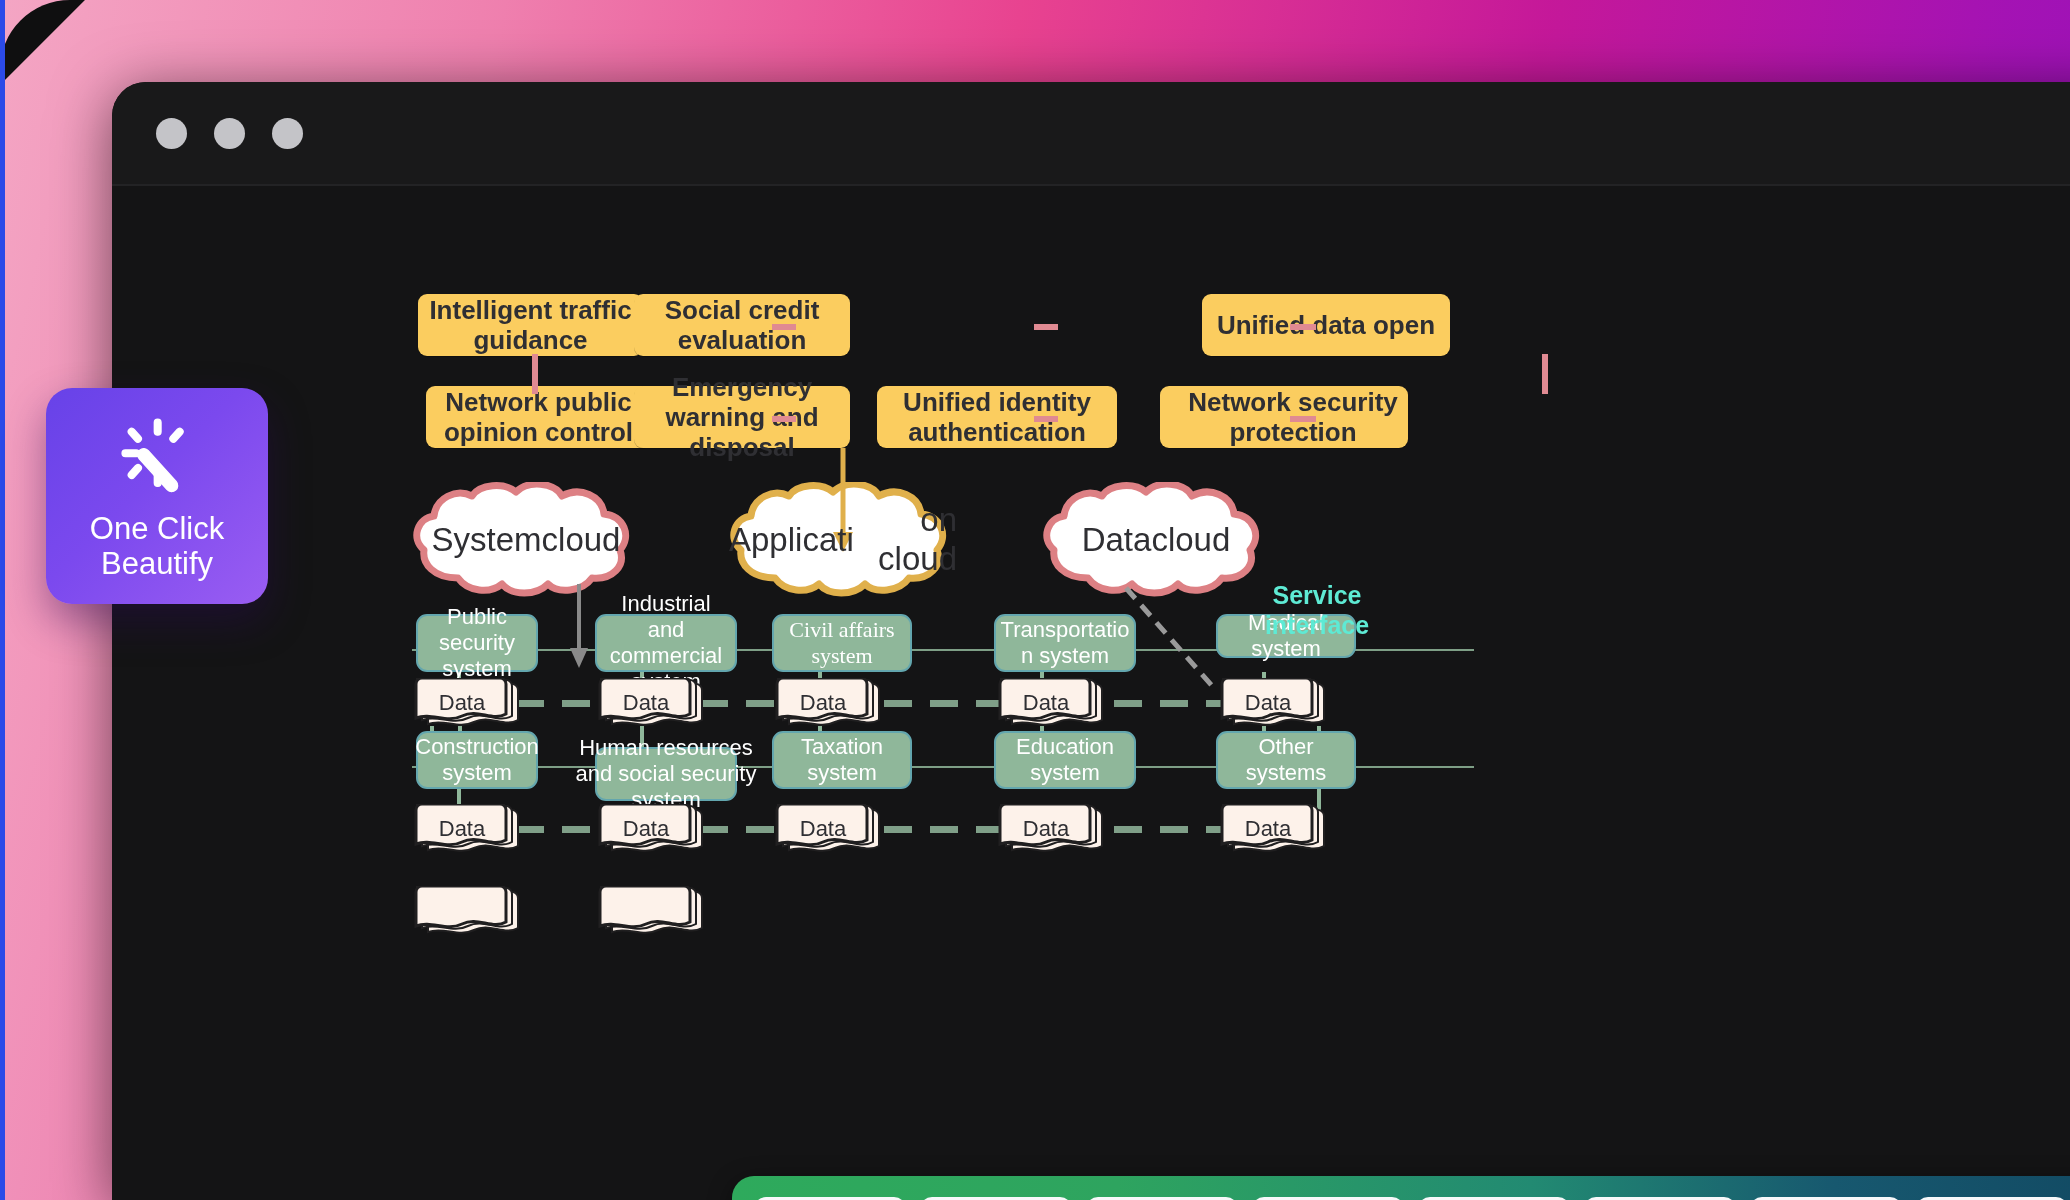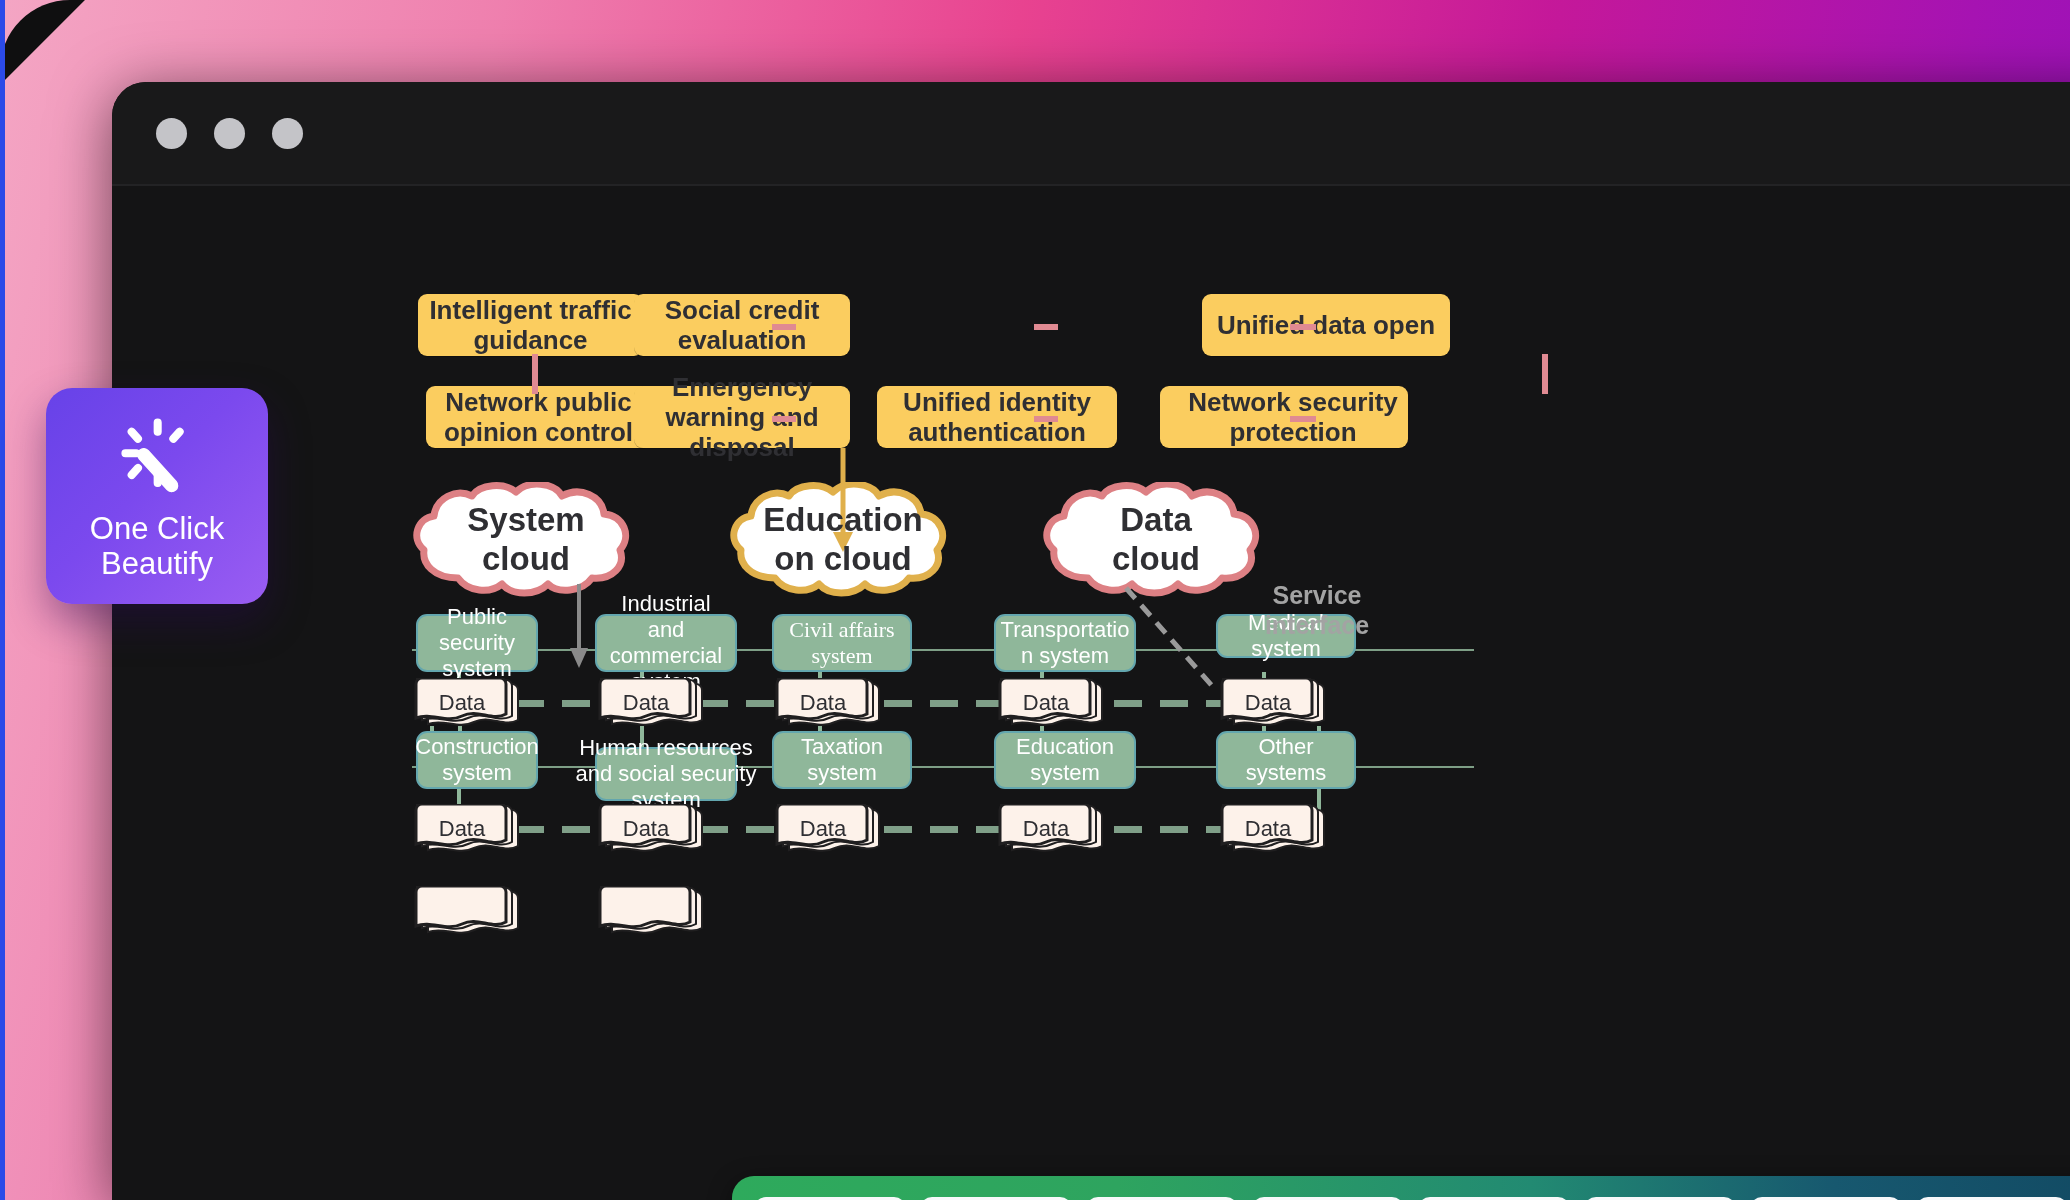--- a/index.html
+++ b/index.html
@@ -45,23 +45,23 @@
     background:#fbcd5f;color:#2f2f33;border-radius:9px;
     font-weight:bold;font-size:26px;line-height:1.16;
     box-shadow:0 1px 0 rgba(0,0,0,.25);
     padding:4px 8px;
   }
   .pinkline{position:absolute;background:#e08a92;z-index:1;}
 
   .cloud{position:absolute;}
   .cloud .label{
     position:absolute;left:0;top:0;width:100%;height:100%;
-    display:flex;flex-direction:column;align-items:center;justify-content:center;
-    font-weight:bold;font-size:33px;color:#2f2f33;line-height:1.18;z-index:3;
-    text-align:left;
+    display:flex;align-items:center;justify-content:center;
+    font-weight:normal;font-size:33px;color:#2f2f33;line-height:1.18;z-index:3;
+    text-align:right;
   }
   .cloud svg{position:absolute;left:0;top:0;}
 
   .gbox{
     background:#8fb79a;border:2px solid #63a6ae;border-radius:11px;
     color:#ffffff;font-size:22px;line-height:1.18;z-index:4;
     text-align:center;padding:2px 4px;
   }
   .gbox .overflow{position:absolute;left:50%;transform:translateX(-50%);width:210px;}
 
@@ -69,21 +69,21 @@
   .gvert{position:absolute;background:#8fb79a;width:4px;z-index:2;}
   .dashline{position:absolute;height:7px;z-index:1;
     background:repeating-linear-gradient(to right,#7f9f88 0 28px,transparent 28px 46px);}
 
   
   .data{position:absolute;z-index:5;width:112px;height:56px;}
   .data .lbl{position:absolute;left:0;top:0;width:92px;height:46px;
     display:flex;align-items:center;justify-content:center;
     font-size:22px;color:#2f2f33;z-index:4;}
 
-  .svcLabel{position:absolute;color:#a3a3a3;font-weight:bold;font-size:25px;
+  .svcLabel{position:absolute;color:#5eead4;font-weight:bold;font-size:25px;
     line-height:1.2;text-align:center;z-index:6;}
   .dashdiag{position:absolute;z-index:2;}
   #tbar{
     position:absolute;left:620px;top:990px;width:1378px;height:160px;border-radius:22px;
     background:linear-gradient(90deg,#2eaa5c 0%, #2ea45f 28%, #228a72 58%, #17586f 80%, #124a63 100%);
     z-index:9;box-shadow:0 6px 24px rgba(0,0,0,.45);
     display:flex;align-items:center;padding:0 22px;gap:14px;
   }
   .thumb{
     width:152px;height:118px;border-radius:12px;background:#f7f8fa;
@@ -168,21 +168,21 @@
       </div>
     </div>
 
     <div class="cloud" style="left:617px;top:296px;width:228px;height:116px;">
       <svg width="228" height="116" viewBox="0 0 228 116">
         <path d="M46 96 C22 96 10 82 12 68 C-2 56 6 36 22 34 C24 16 44 6 60 14 C68 2 92 0 104 10
                  C116 -2 142 0 150 14 C168 4 190 14 192 32 C212 34 220 54 208 68 C214 84 200 98 180 96
                  C170 110 146 112 136 102 C124 114 100 114 90 102 C78 112 56 110 46 96 Z" fill="#ffffff" stroke="#e0b04b" stroke-width="7" stroke-linejoin="round"></path>
       </svg>
       <div class="label">
-        <span>Education</span>
+        <span>Applicati</span>
         <span>on cloud</span>
       </div>
     </div>
 
     <div class="cloud" style="left:930px;top:296px;width:228px;height:116px;">
       <svg width="228" height="116" viewBox="0 0 228 116">
         <path d="M46 96 C22 96 10 82 12 68 C-2 56 6 36 22 34 C24 16 44 6 60 14 C68 2 92 0 104 10
                  C116 -2 142 0 150 14 C168 4 190 14 192 32 C212 34 220 54 208 68 C214 84 200 98 180 96
                  C170 110 146 112 136 102 C124 114 100 114 90 102 C78 112 56 110 46 96 Z" fill="#ffffff" stroke="#dd8084" stroke-width="7" stroke-linejoin="round"></path>
       </svg>

